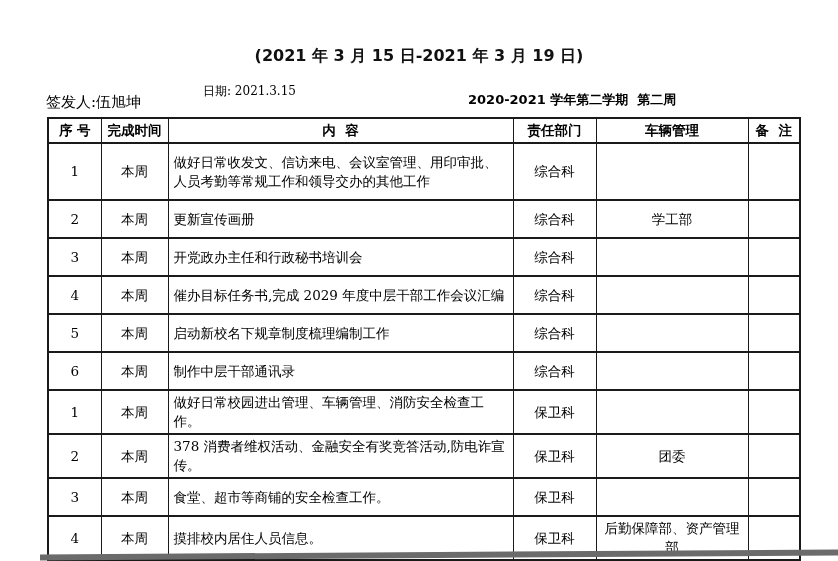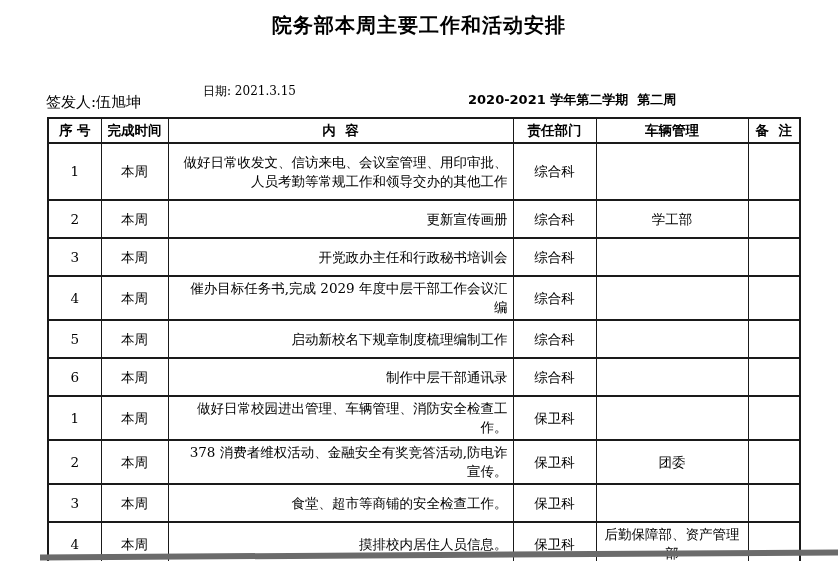--- a/index.html
+++ b/index.html
@@ -89,41 +89,41 @@
   }
   table.schedule tbody tr { height: 38px; }
   table.schedule tbody tr.tall { height: 57px; }
   table.schedule tbody tr.partial { height: 12px; }
   table.schedule td {
     font-size: 13.5px;
     line-height: 19px;
     text-align: center;
   }
   table.schedule td.col-content {
-    text-align: right;
-    padding-left: 12px;
+    text-align: left;
+    padding-left: 5px;
     padding-right: 5px;
   }
   .page-edge-shadow {
     position: absolute;
     left: 40px;
     top: 552px;
     width: 798px;
     height: 6px;
     background: #6b6b6b;
     transform: rotate(-0.35deg);
   }
 </style>
 </head>
 <body>
 
 <div class="page">
 
-  <div class="doc-title">院务部本周主要工作和活动安排</div>
-
+
+  <div class="doc-subtitle">(2021 年 3 月 15 日-2021 年 3 月 19 日)</div>
 
   <div class="meta-row">
     <span class="meta-issuer">签发人:伍旭坤</span>
     <span class="meta-date">日期: 2021.3.15</span>
     <span class="meta-semester">2020-2021 学年第二学期  第二周</span>
   </div>
 
   <table class="schedule">
     <colgroup id="schedule-colgroup">
         <col style="width: 53px;">

